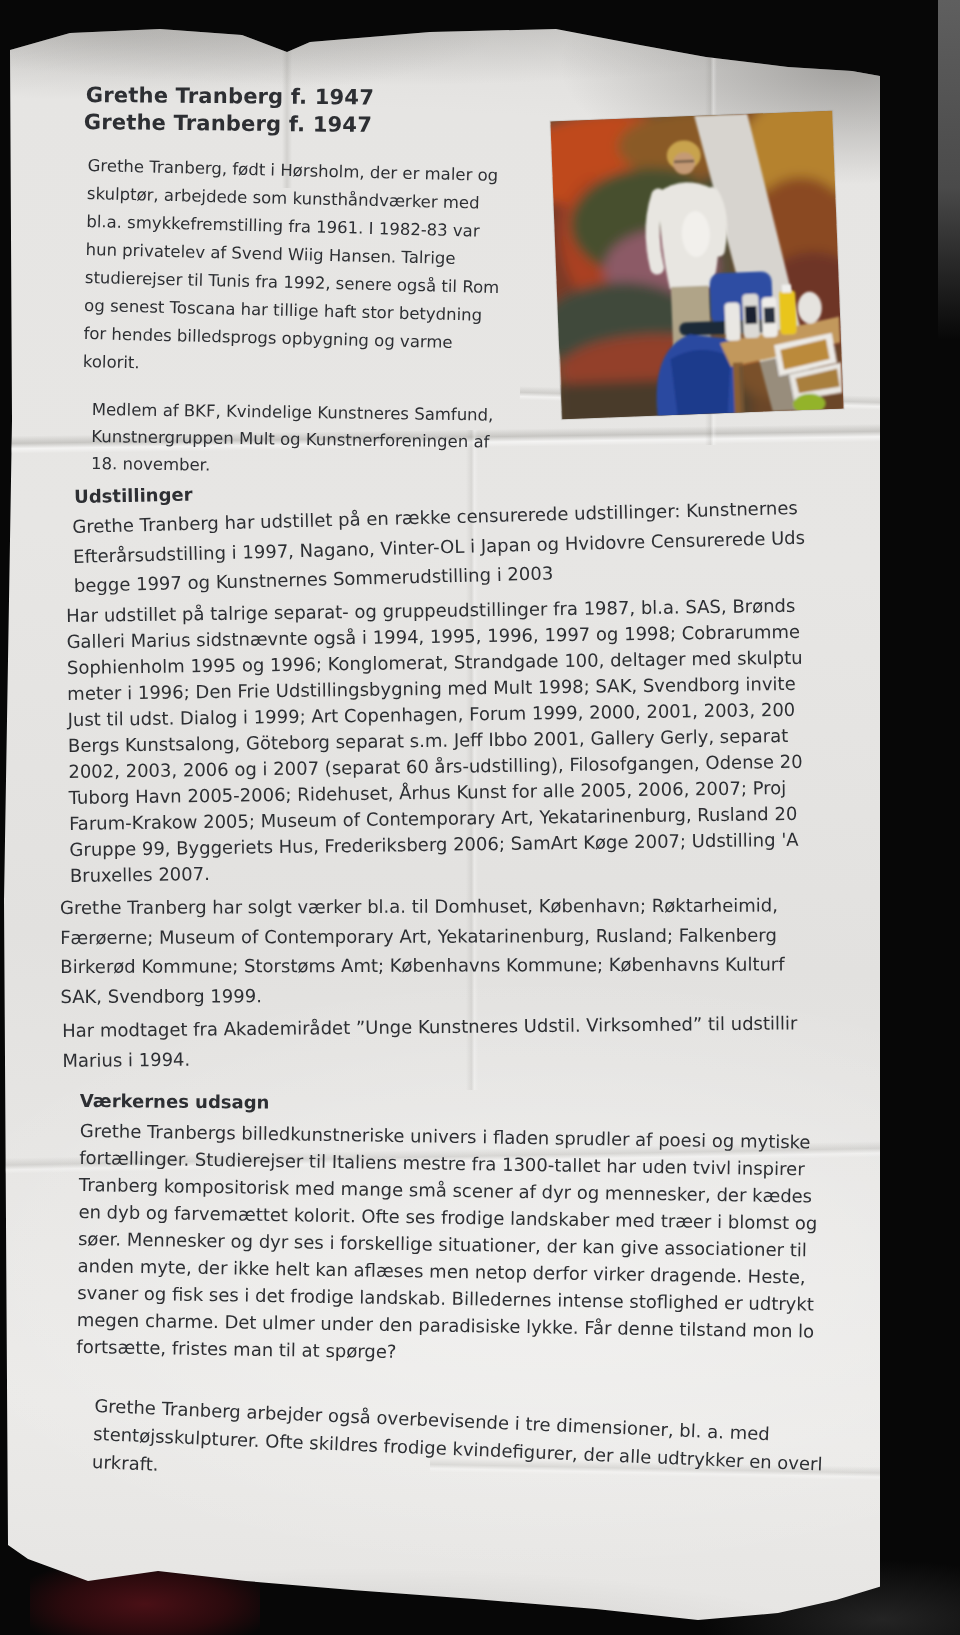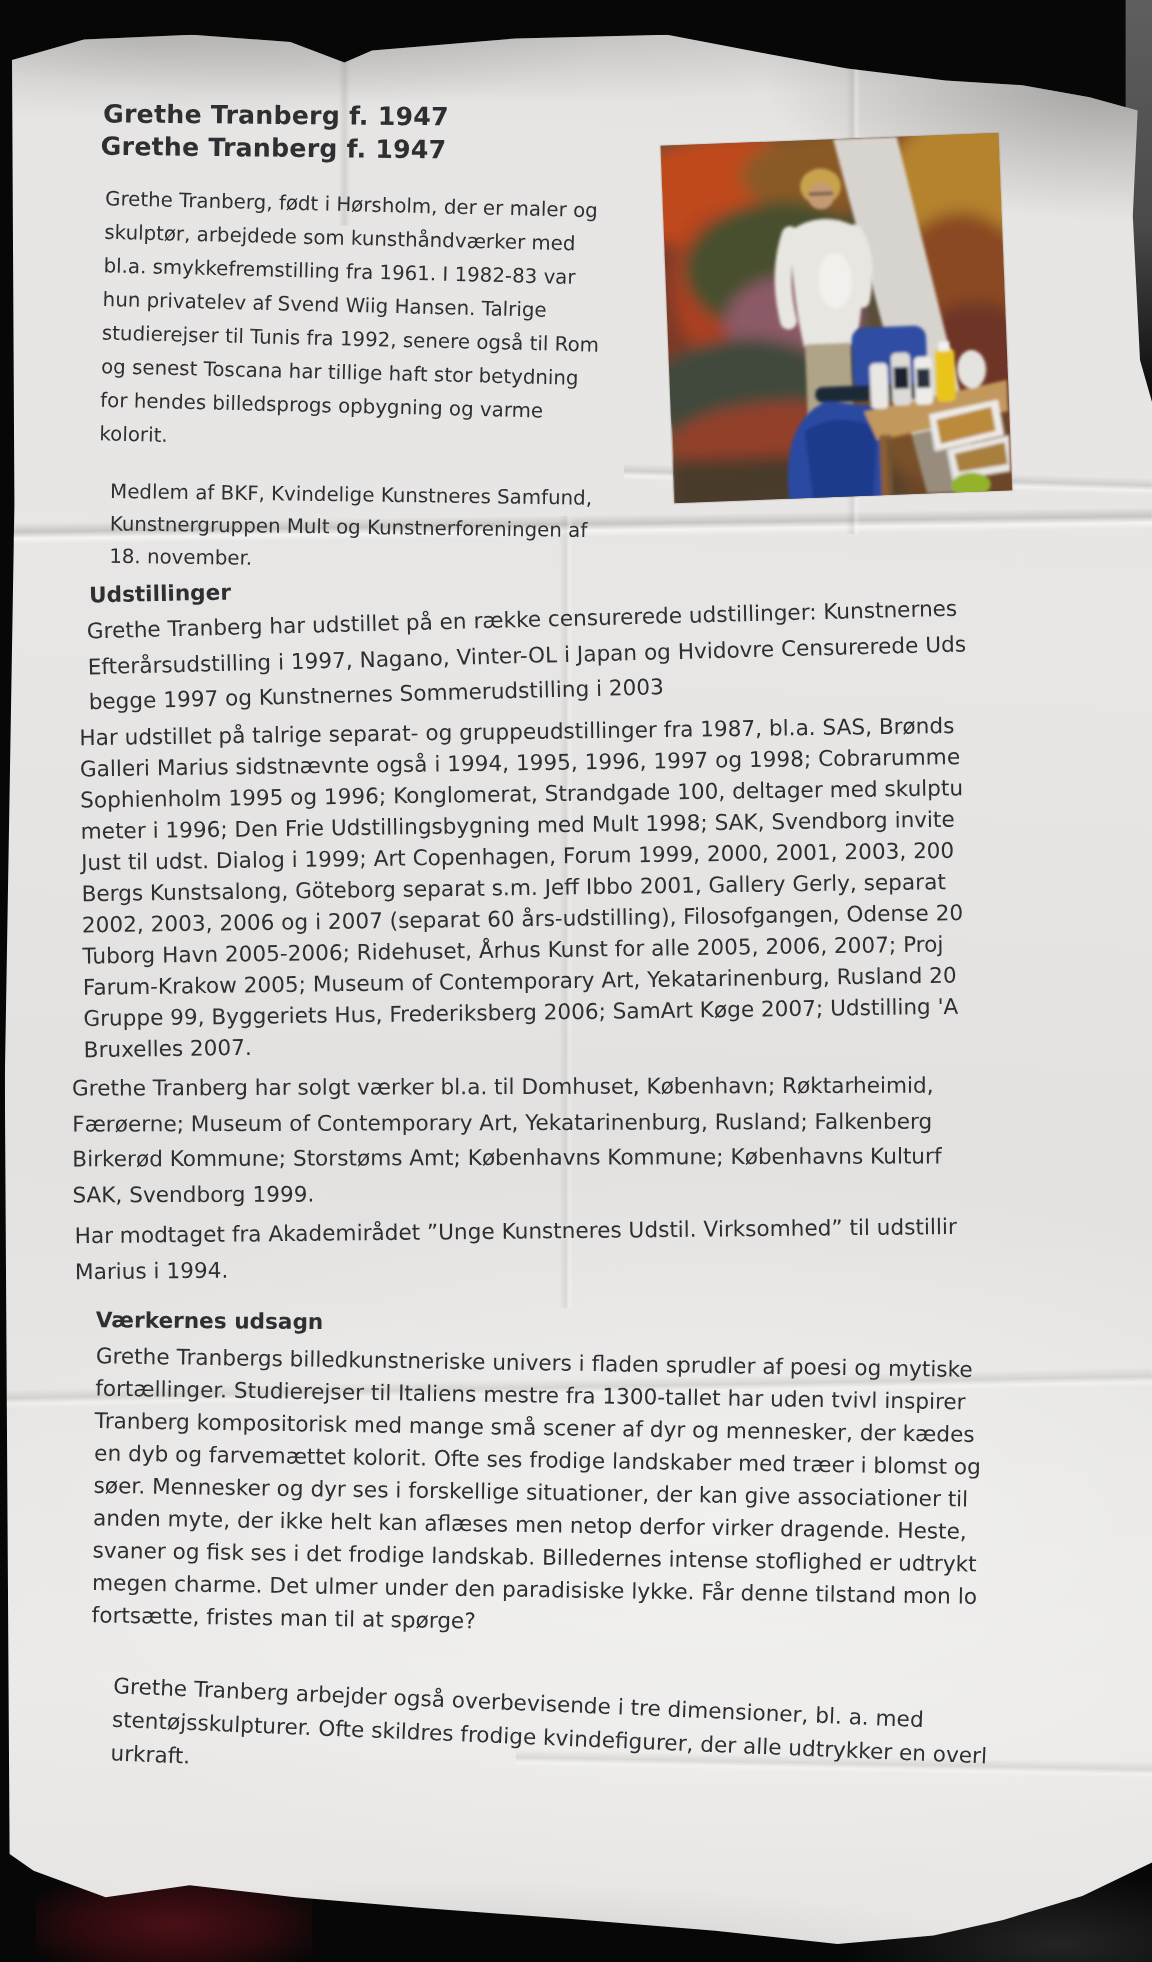--- a/index.html
+++ b/index.html
@@ -11,21 +11,21 @@
   
   .bg-red{position:absolute;left:30px;top:1560px;width:230px;height:80px;
     background:radial-gradient(60% 60% at 50% 55%,#4a1016 0%,#2a0a0d 60%,rgba(10,4,5,0) 100%);}
   .bg-grey-sliver{position:absolute;right:0;top:0;width:22px;height:340px;
     background:linear-gradient(180deg,#5f5f5f 0%,#4a4a4a 55%,rgba(20,20,20,0) 100%);}
   .bg-grey-corner{position:absolute;right:0;top:1560px;width:260px;height:75px;
     background:radial-gradient(70% 80% at 70% 80%,#242424 0%,rgba(10,10,10,0) 100%);}
 
   
   .paper{
-    position:absolute;left:0;top:0;width:960px;height:1635px;overflow:hidden;
+    position:absolute;left:0;top:0;width:880px;height:1635px;overflow:hidden;
     background:
       radial-gradient(420px 170px at 97% 4%, rgba(55,53,50,.38), rgba(55,53,50,0) 70%),
       radial-gradient(760px 110px at 42% 0%, rgba(72,70,66,.28), rgba(72,70,66,0) 78%),
       radial-gradient(520px 90px at 12% 2%, rgba(80,78,74,.20), rgba(80,78,74,0) 75%),
       radial-gradient(900px 420px at 62% 78%, rgba(255,255,255,.38), rgba(255,255,255,0) 72%),
       radial-gradient(620px 90px at 40% 100%, rgba(0,0,0,.10), rgba(0,0,0,0) 75%),
       linear-gradient(183deg,#dcdbd9 0%,#e6e5e3 8%,#e7e6e4 34%,#e2e1df 58%,#ebeae8 86%,#e5e4e2 100%);
     clip-path:polygon(
       10px 50px, 70px 33px, 160px 29px, 242px 35px, 287px 52px, 310px 42px,
       430px 32px, 556px 29px, 640px 45px, 706px 57px, 788px 67px, 852px 71px,

